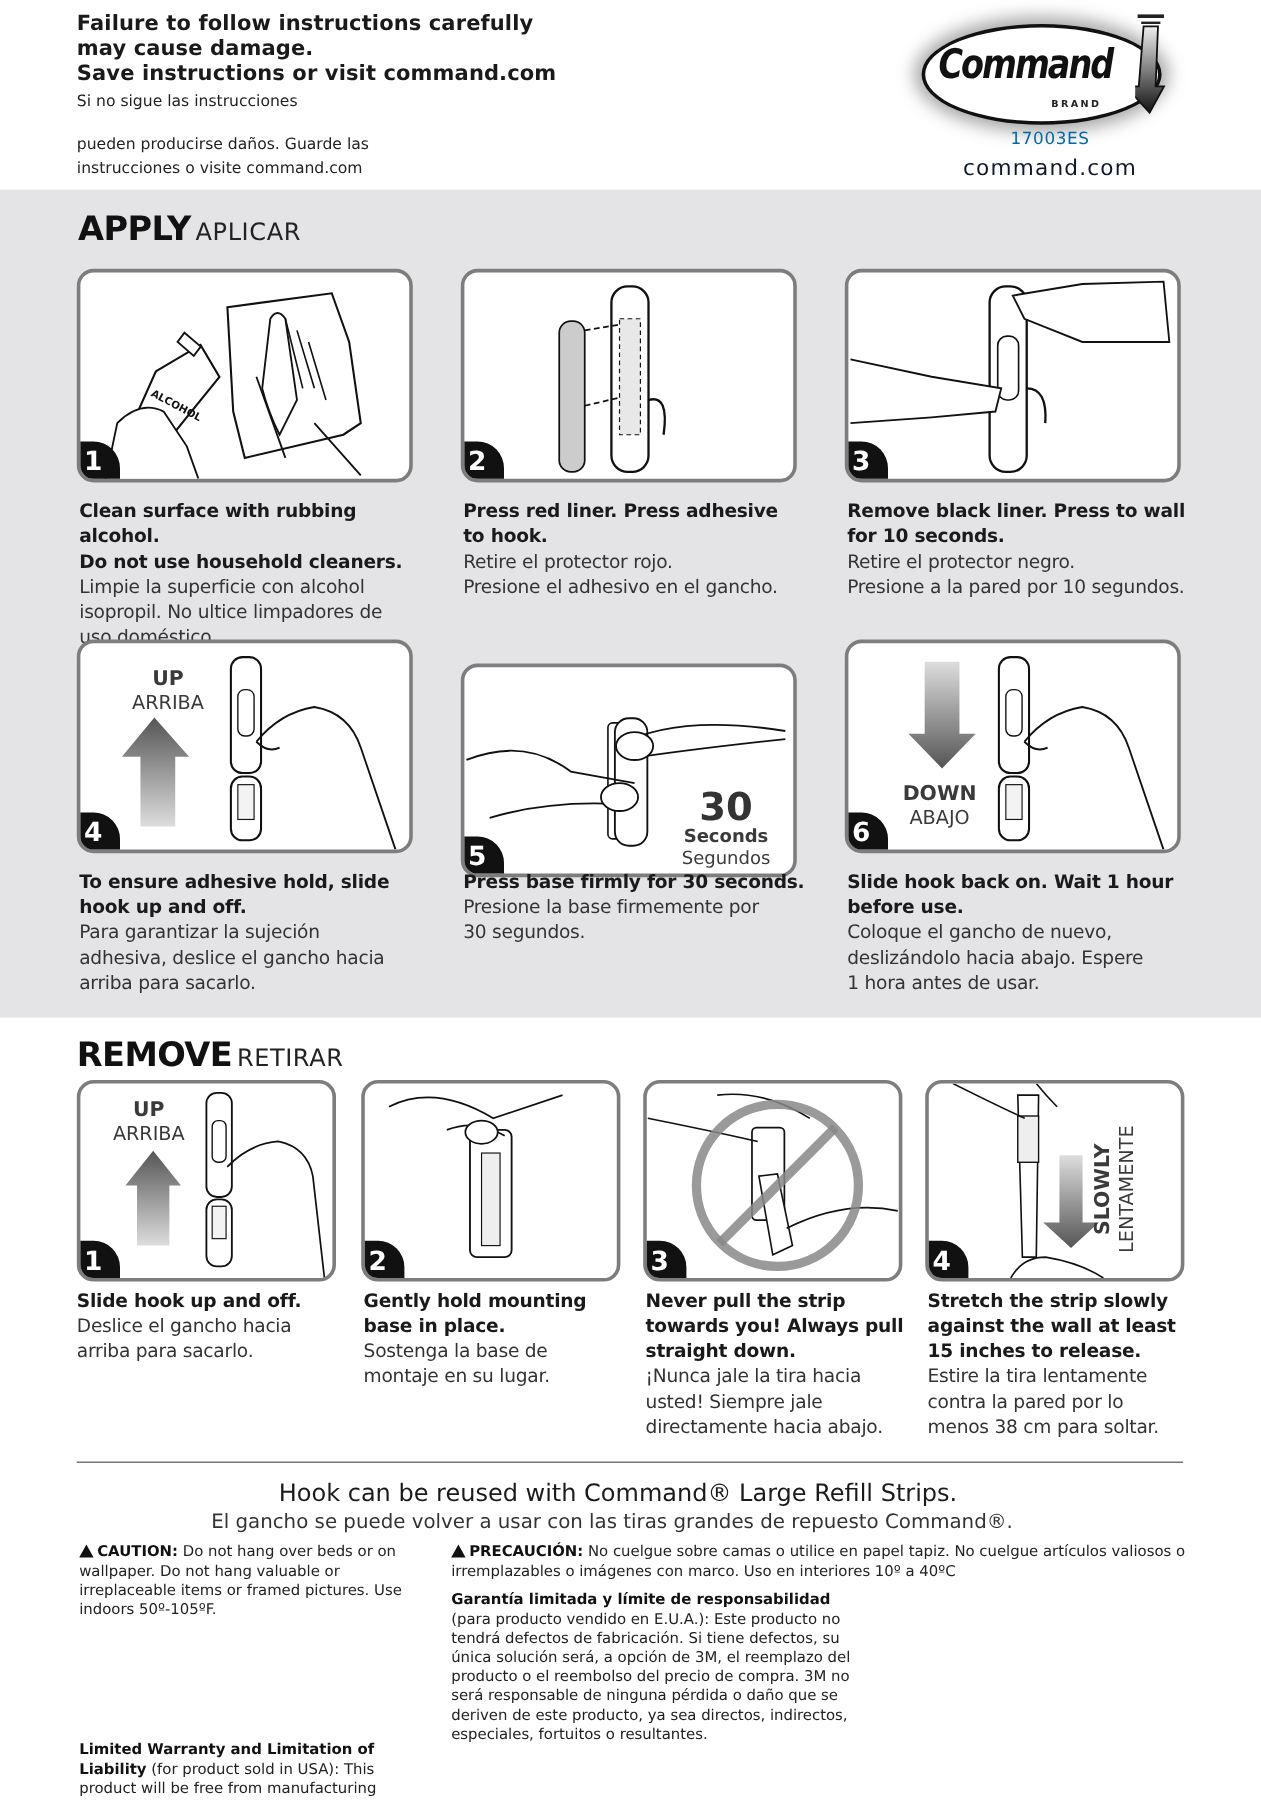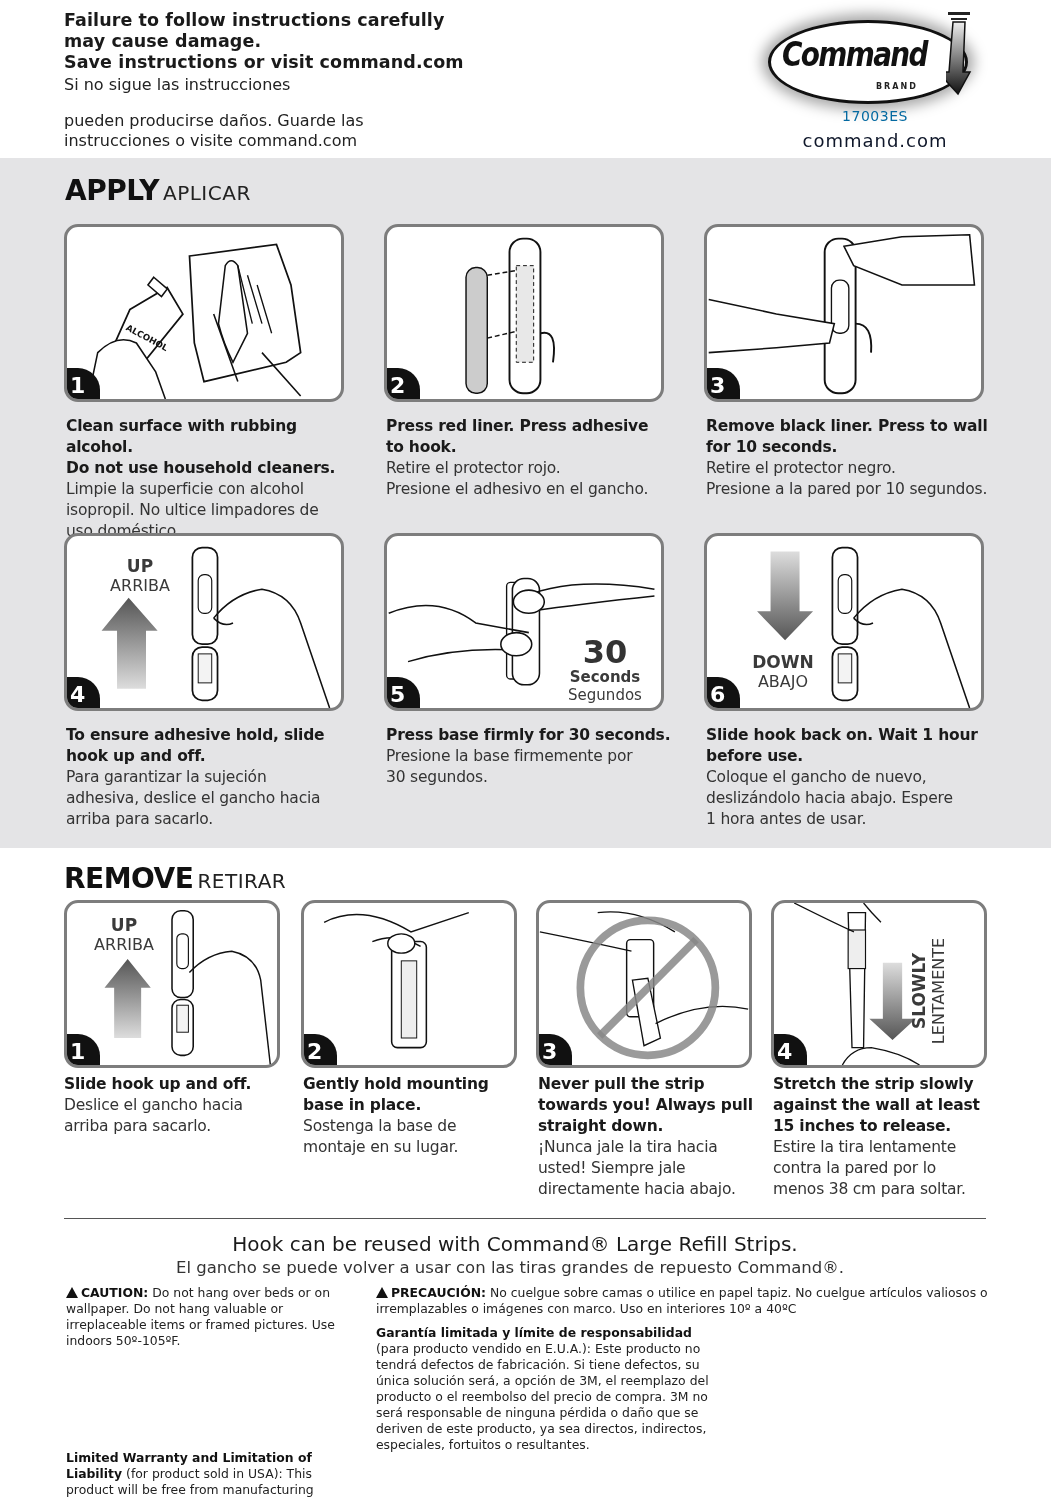--- a/index.html
+++ b/index.html
@@ -2,21 +2,21 @@
 <html><head>
 <meta charset="utf-8">
 <style>
   * { box-sizing: border-box; margin: 0; padding: 0; }
   html, body { width: 1051px; height: 1500px; background: #ffffff; overflow: hidden; }
   body { font-family: "DejaVu Sans", sans-serif; color: #1a1a1a; position: relative; }
 
   
   .hdr-warning { position: absolute; left: 64px; top: 10px; width: 480px; }
   .hdr-warning .en { font-size: 17.5px; font-weight: bold; line-height: 21px; color: #1a1a1a; letter-spacing: 0.1px; }
-  .hdr-warning .es { font-size: 16px; line-height: 20px; color: #222; margin-top: 2px; }
+  .hdr-warning .es { font-size: 13px; line-height: 20px; color: #222; margin-top: 2px; }
   .logo-wrap { position: absolute; left: 760px; top: 8px; width: 230px; height: 145px; }
   .logo-oval { position: absolute; left: 8px; top: 12px; width: 200px; height: 84px; border-radius: 50%;
                background: #fff; border: 3px solid #111; box-shadow: 0 0 14px 6px rgba(0,0,0,0.35); }
   .logo-text { position: absolute; left: 22px; top: 26px; font-family: "DejaVu Sans", sans-serif; font-style: italic;
                font-weight: bold; font-size: 34px; letter-spacing: -2px; color: #111; transform: scaleX(0.82); transform-origin: left top; }
   .logo-brand { position: absolute; left: 116px; top: 74px; font-size: 8px; letter-spacing: 2px; font-weight: bold; color: #222; }
   .logo-hook { position: absolute; left: 186px; top: 2px; width: 26px; height: 86px; }
   .model { position: absolute; left: 790px; top: 104px; width: 170px; text-align: center; font-size: 14px; line-height: 24px; color: #0369a1; letter-spacing: 0.5px; }
   .site { position: absolute; left: 790px; top: 130px; width: 170px; text-align: center; font-size: 18px; line-height: 22px; color: #0f172a; letter-spacing: 1px; }
 
@@ -160,21 +160,21 @@
   <div class="badge">4</div>
 </div>
 <div class="step-text" style="left:66px; top:725px;">
   <div class="en">To ensure adhesive hold, slide</div>
   <div class="en">hook up and off.</div>
   <div class="es">Para garantizar la sujeción</div>
   <div class="es">adhesiva, deslice el gancho hacia</div>
   <div class="es">arriba para sacarlo.</div>
 </div>
 
-<div class="panel" style="left:384px; top:533px;">
+<div class="panel" style="left:384px; top:553px;">
   <svg viewBox="0 0 280 178">
     <rect x="122" y="48" width="28" height="100" rx="4" fill="#fff" stroke="#111" stroke-width="1.4"></rect>
     <rect x="128" y="44" width="28" height="110" rx="12" fill="#fff" stroke="#111" stroke-width="1.6"></rect>
     <path d="M130 68 Q180 40 275 55 M145 78 Q200 70 275 62" fill="none" stroke="#111" stroke-width="1.6"></path>
     <ellipse cx="145" cy="68" rx="16" ry="12" fill="#fff" stroke="#111" stroke-width="1.6"></ellipse>
     <path d="M0 80 Q50 60 90 90 L145 100" fill="none" stroke="#111" stroke-width="1.6"></path>
     <path d="M20 130 Q70 115 130 118" fill="none" stroke="#111" stroke-width="1.6"></path>
     <ellipse cx="132" cy="112" rx="16" ry="12" fill="#fff" stroke="#111" stroke-width="1.6"></ellipse>
   </svg>
   <div class="panel-label" style="left:168px; top:100px; width:100px;">

